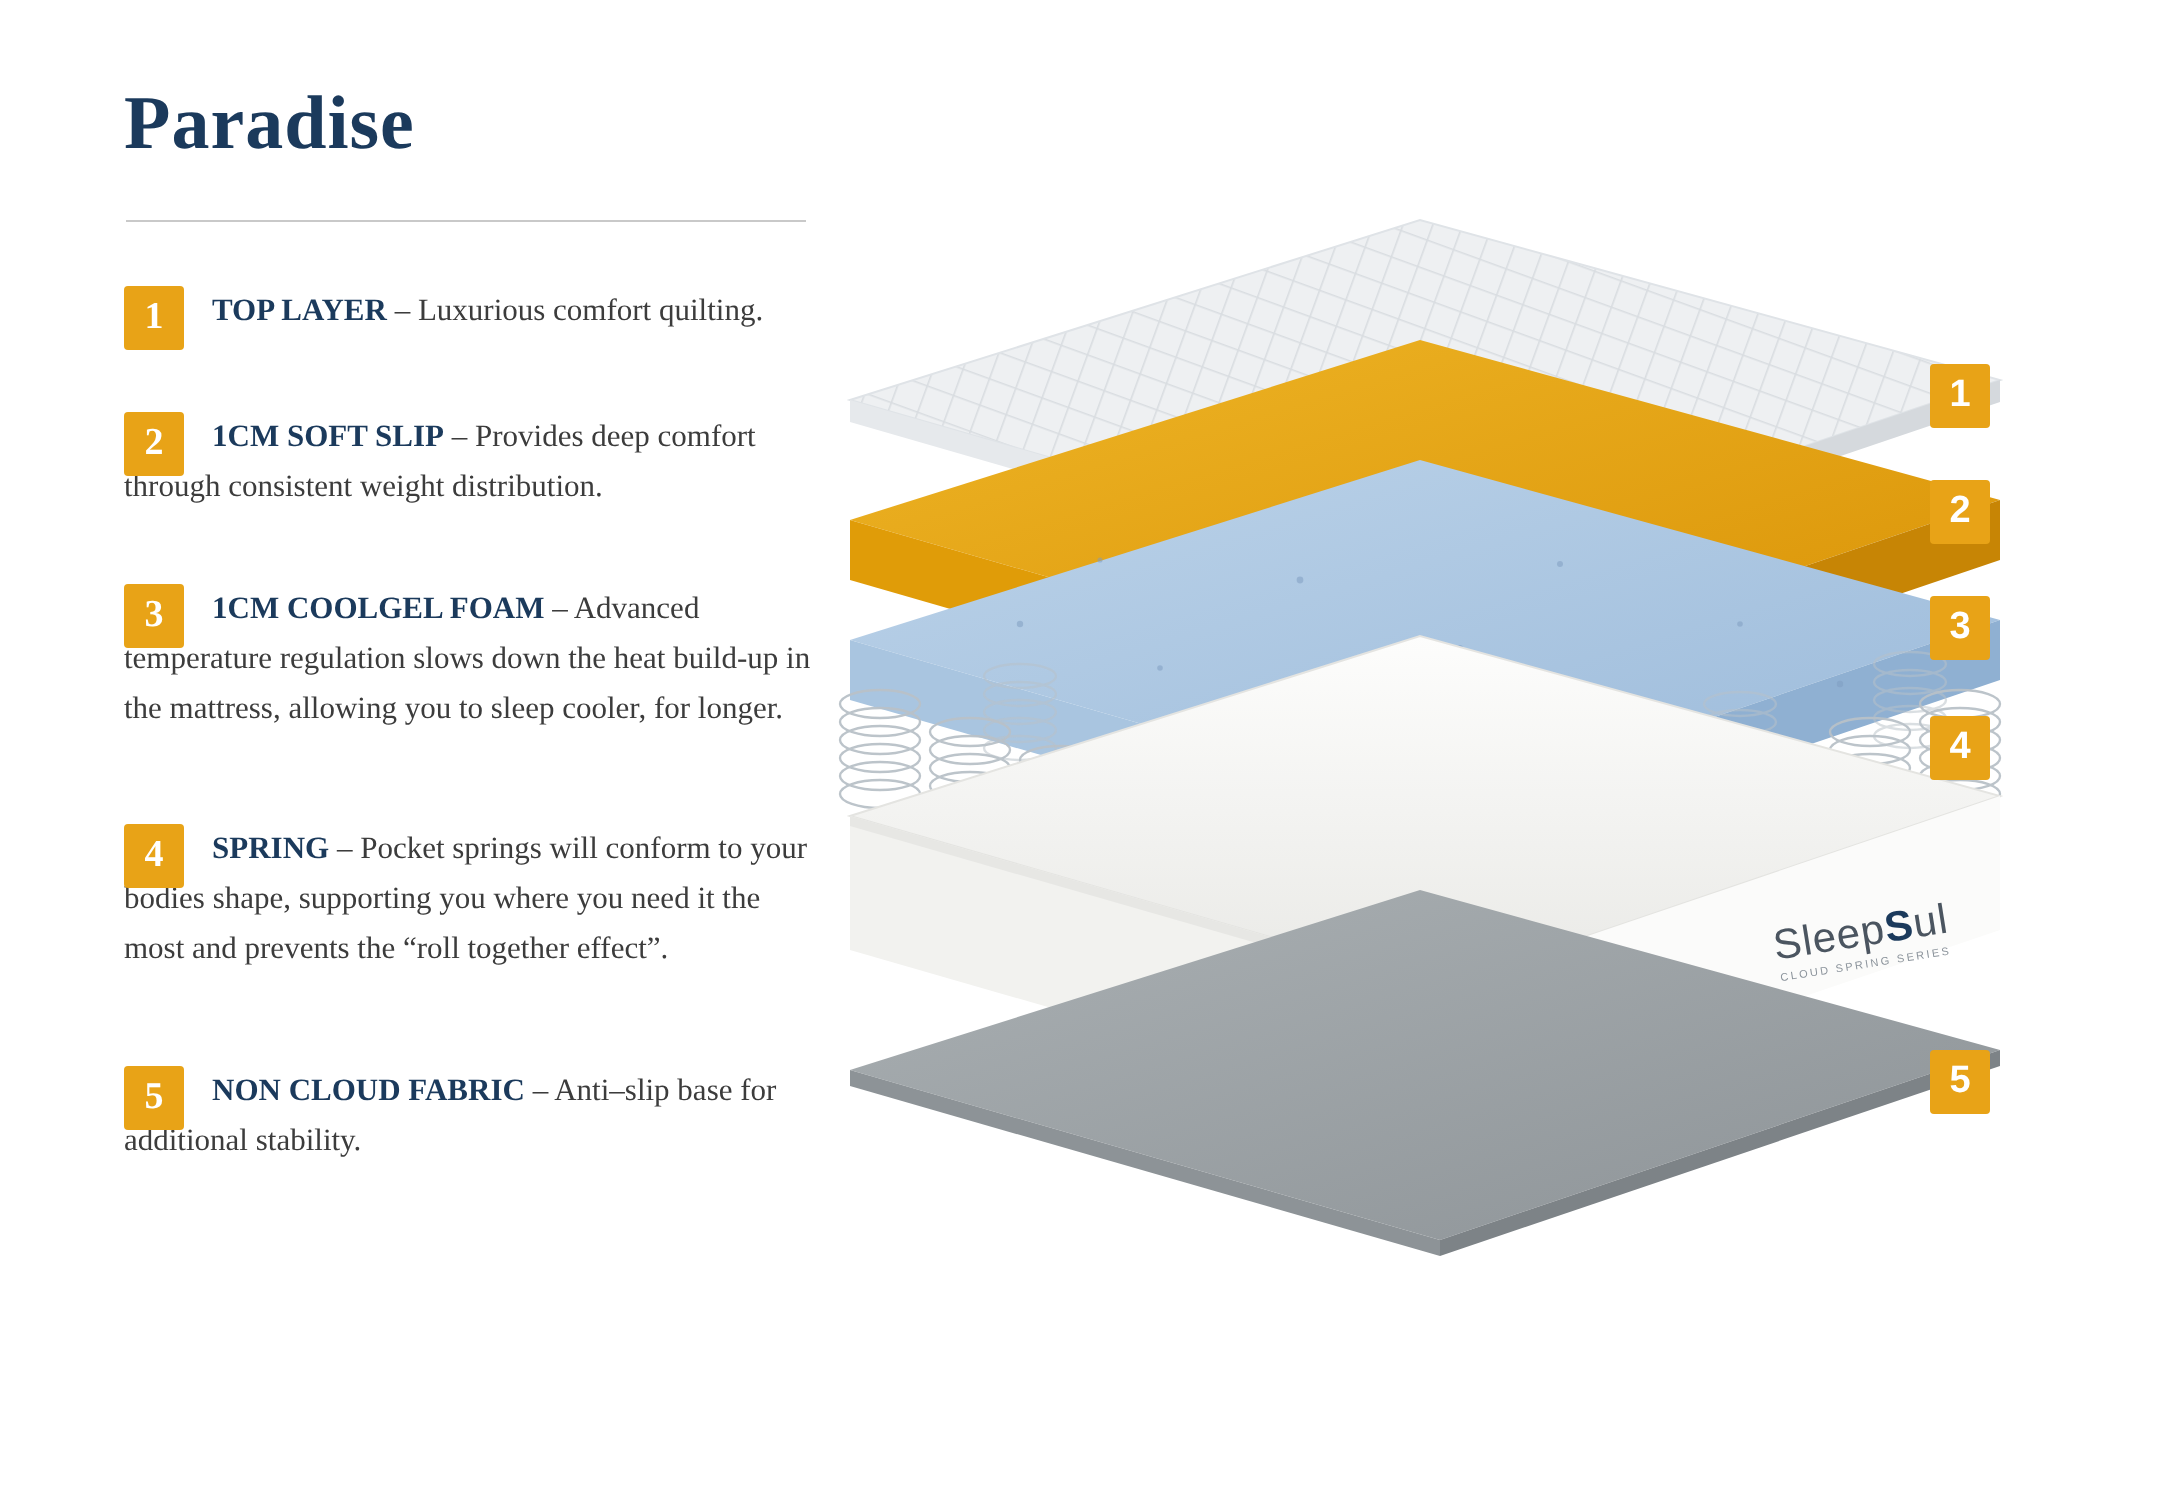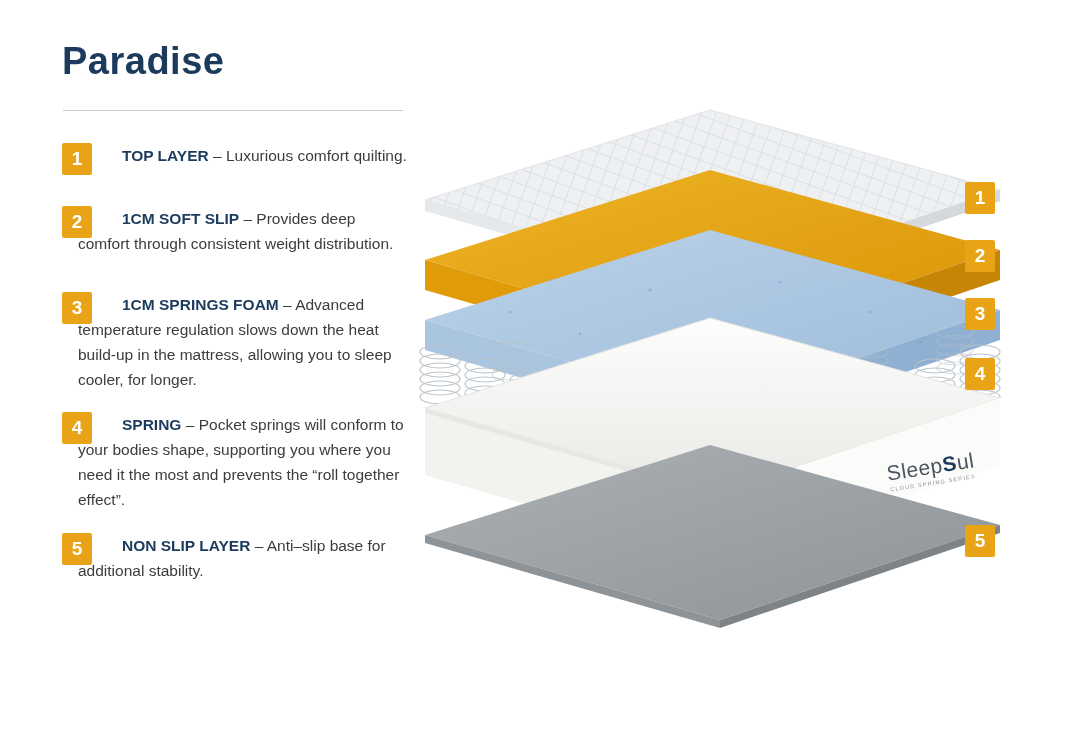--- a/index.html
+++ b/index.html
@@ -15,20 +15,21 @@
     overflow: hidden;
   }
 
   
   #left-panel {
     position: absolute;
     left: 0;
     top: 0;
     width: 430px;
     height: 751px;
+    font-family: Liberation Serif, serif;
   }
 
   #page-title {
     position: absolute;
     left: 62px;
     top: 40px;
     font-size: 38px;
     font-weight: bold;
     color: #1b3a5c;
     letter-spacing: 0.5px;
@@ -59,21 +60,21 @@
     color: #ffffff;
     font-size: 19px;
     font-weight: bold;
     display: flex;
     align-items: center;
     justify-content: center;
     border-radius: 2px;
   }
 
   .feature-text {
-    margin-left: 16px;
+    margin-left: 0;
     font-size: 15.5px;
     line-height: 25px;
     color: #3c3c3c;
     text-indent: 44px;
   }
   .feature-text b {
     color: #1b3a5c;
     font-weight: bold;
   }
   .feature-text .dash {
@@ -159,31 +160,31 @@
     <div class="feature-text"><b>TOP LAYER</b><span class="dash"> – </span><span>Luxurious comfort quilting.</span></div>
   </div>
 
   <div class="feature" id="feature-2">
     <div class="badge">2</div>
     <div class="feature-text"><b>1CM SOFT SLIP</b><span class="dash"> – </span><span>Provides deep comfort through consistent weight distribution.</span></div>
   </div>
 
   <div class="feature" id="feature-3">
     <div class="badge">3</div>
-    <div class="feature-text"><b>1CM SPRINGS FOAM</b><span class="dash"> – </span><span>Advanced temperature regulation slows down the heat build-up in the mattress, allowing you to sleep cooler, for longer.</span></div>
+    <div class="feature-text"><b>1CM COOLGEL FOAM</b><span class="dash"> – </span><span>Advanced temperature regulation slows down the heat build-up in the mattress, allowing you to sleep cooler, for longer.</span></div>
   </div>
 
   <div class="feature" id="feature-4">
     <div class="badge">4</div>
     <div class="feature-text"><b>SPRING</b><span class="dash"> – </span><span>Pocket springs will conform to your bodies shape, supporting you where you need it the most and prevents the “roll together effect”.</span></div>
   </div>
 
   <div class="feature" id="feature-5">
     <div class="badge">5</div>
-    <div class="feature-text"><b>NON SLIP LAYER</b><span class="dash"> – </span><span>Anti–slip base for additional stability.</span></div>
+    <div class="feature-text"><b>NON CLOUD FABRIC</b><span class="dash"> – </span><span>Anti–slip base for additional stability.</span></div>
   </div>
 
 </div>
 
 <div id="diagram">
 
   <svg id="layers-svg" width="680" height="620" viewBox="0 0 680 620">
     <defs>
       <pattern id="quiltPattern" width="14" height="14" patternUnits="userSpaceOnUse" patternTransform="rotate(20)">
         <rect width="14" height="14" fill="#eef0f2"></rect>

